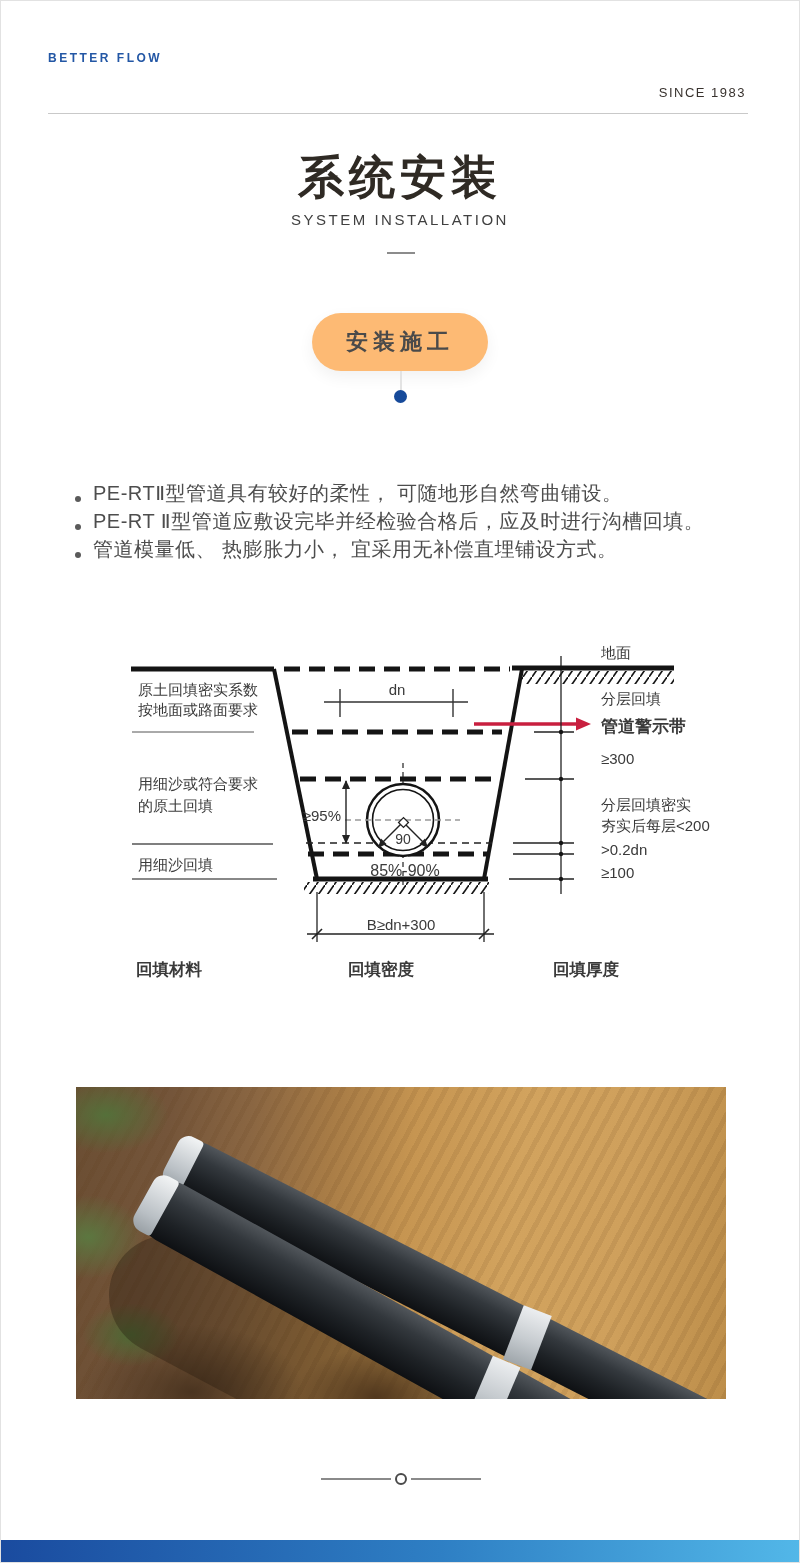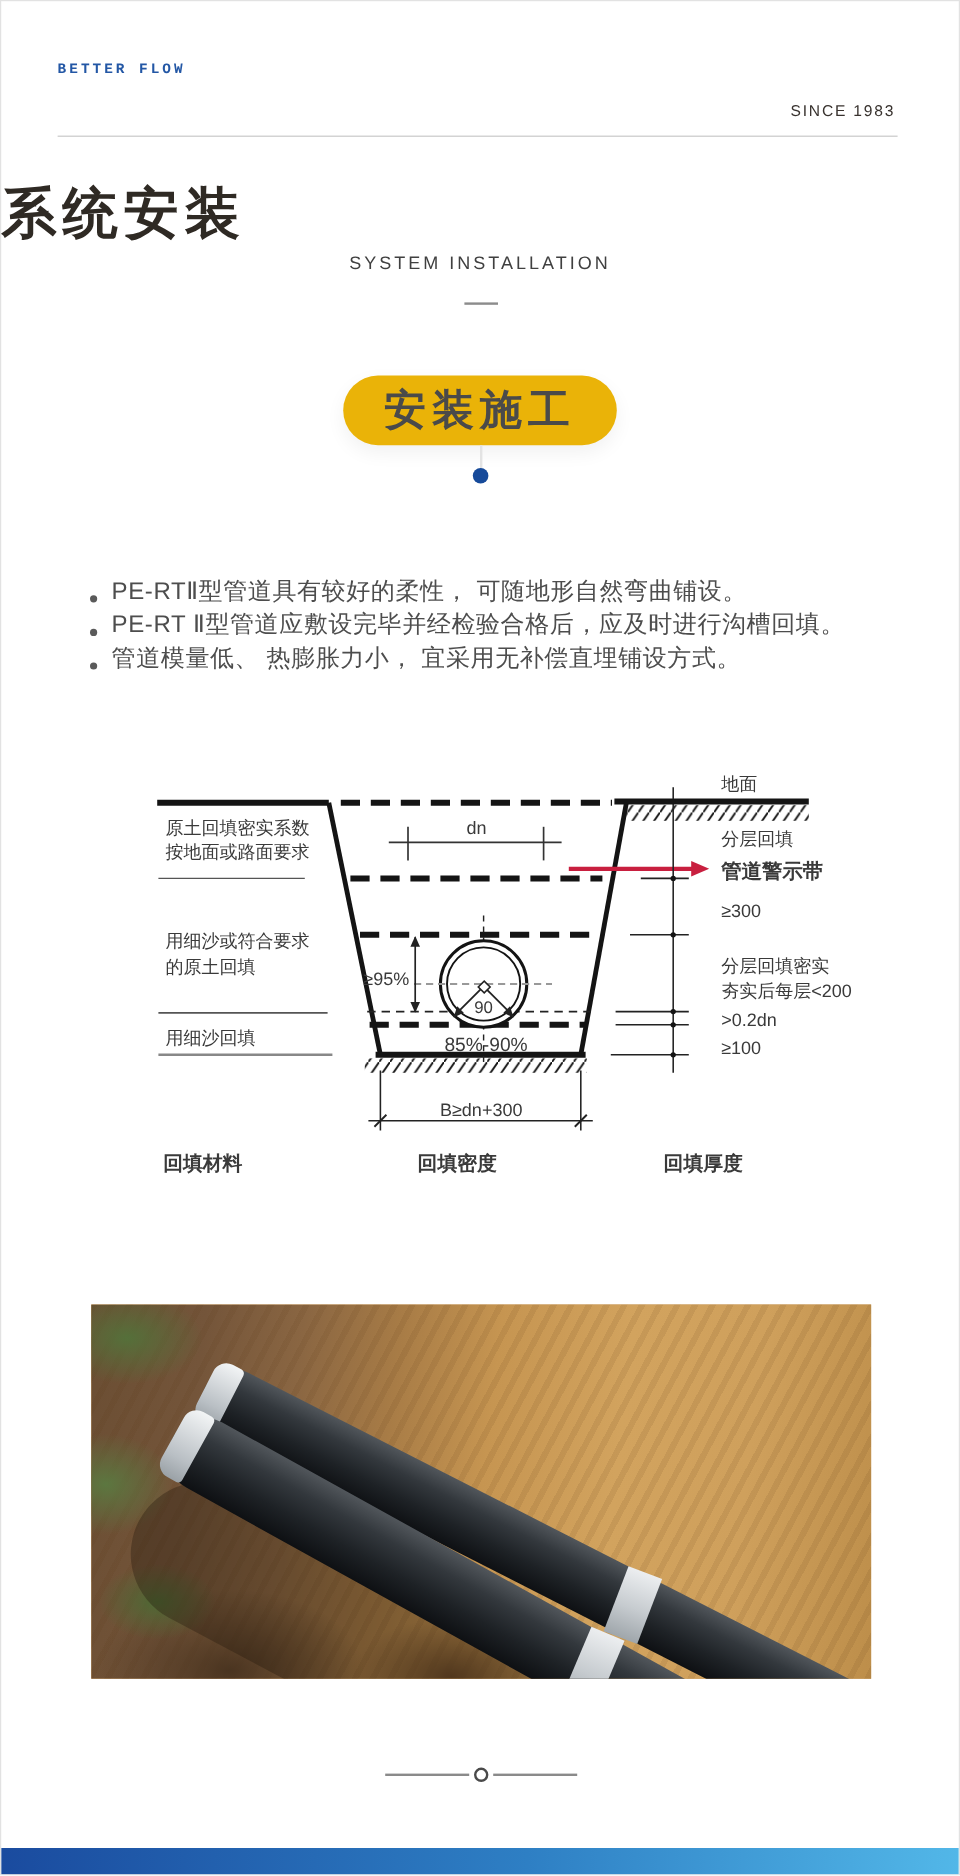--- a/index.html
+++ b/index.html
@@ -3,34 +3,34 @@
 <meta charset="utf-8">
 <style>
   html,body{margin:0;padding:0;background:#fff;}
   .page{
     position:relative;width:800px;height:1563px;margin:0 auto;
     background:#fff;border:1px solid #E2E2E2;box-sizing:border-box;
     font-family:"Liberation Sans","DejaVu Sans",sans-serif;overflow:hidden;
   }
   
   .brand{position:absolute;left:47px;top:50px;color:#2357A5;}
-  .brand-top{font-size:12px;font-weight:700;letter-spacing:2.5px;font-family:Liberation Mono, monospace;}
+  .brand-top{font-size:12px;font-weight:700;letter-spacing:2.5px;}
   .brand-main{font-size:27px;font-weight:800;letter-spacing:2px;margin-top:3px;}
   .since{position:absolute;right:53px;top:84px;font-size:13px;letter-spacing:1.5px;color:#38322E;margin-left:16px;}
   .header-line{position:absolute;left:47px;top:112px;width:700px;height:1px;background:#C9C9C9;}
   
-  .title-zh{position:absolute;left:0;top:146px;width:100%;text-align:left;
+  .title-zh{position:absolute;left:0;top:146px;width:100%;text-align:center;
     font-size:46px;font-weight:800;letter-spacing:5px;color:#2F2A24;}
   .title-en{position:absolute;left:0;top:210px;width:100%;text-align:center;
     font-size:15px;letter-spacing:2.5px;color:#404040;}
   .title-dash{position:absolute;left:386px;top:251px;width:28px;height:2px;background:#8C8C8C;}
   
   .badge{position:absolute;left:50%;top:312px;transform:translateX(-50%);
-    background:#eab308;border-radius:30px;height:58px;line-height:58px;padding:0 34px;
-    font-size:35px;font-weight:800;letter-spacing:5px;color:#4A4A4A;
+    background:#fdba74;border-radius:30px;height:58px;line-height:58px;padding:0 34px;
+    font-size:22px;font-weight:800;letter-spacing:5px;color:#4A4A4A;
     box-shadow:0 6px 16px rgba(0,0,0,0.06);white-space:nowrap;}
   .badge-stem{position:absolute;left:399px;top:370px;width:2px;height:20px;background:#E3E3E3;}
   .badge-dot{position:absolute;left:393px;top:389px;width:13px;height:13px;border-radius:50%;background:#164A9A;}
   
   .bullets{position:absolute;left:74px;top:478px;width:680px;}
   .bullet{display:flex;align-items:center;font-size:20px;line-height:28px;color:#4D4D4D;letter-spacing:0.5px;}
   .bullet .dot{flex:0 0 auto;width:6px;height:6px;border-radius:50%;background:#5A5A5A;margin:11px 12px 0 0;}
   
   .diagram{position:absolute;left:70px;top:630px;width:660px;height:360px;}
   .diagram text{font-family:"Liberation Sans","DejaVu Sans",sans-serif;fill:#3A3A3A;}

